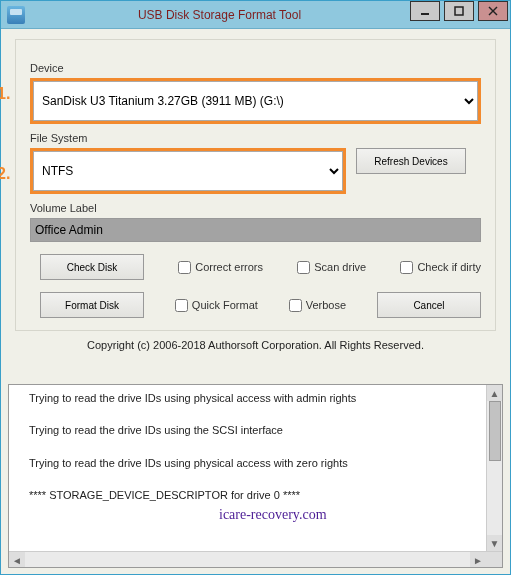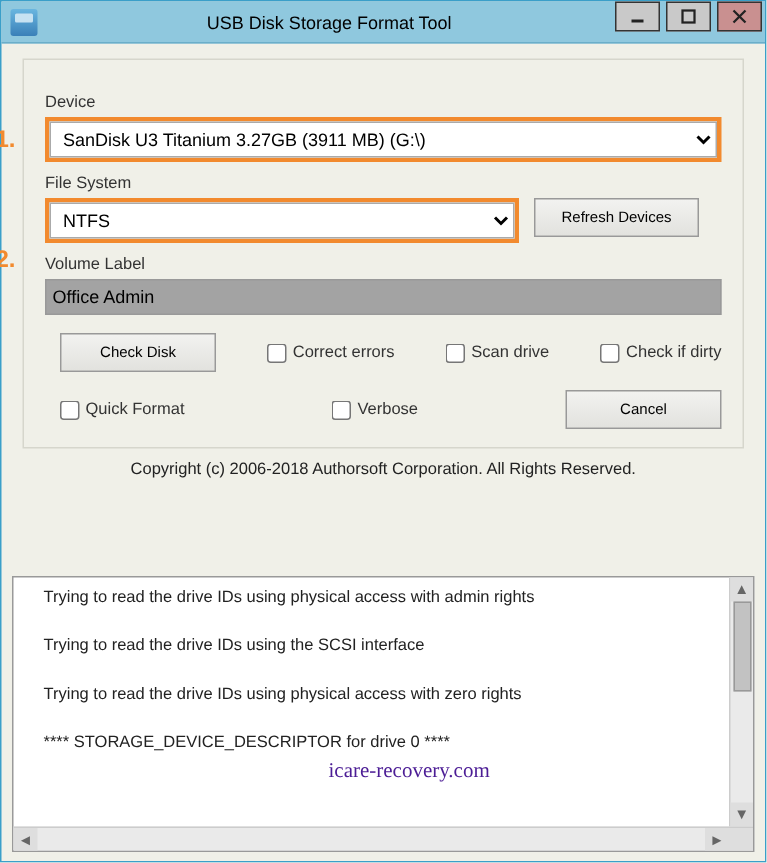--- a/index.html
+++ b/index.html
@@ -1,28 +1,28 @@
 <!DOCTYPE html>
 <html><head>
 <meta charset="utf-8">
 <style>
   * { box-sizing: border-box; font-family: "Segoe UI", Tahoma, sans-serif; }
   body { margin: 0; background: #f0f0e8; width: 511px; height: 575px; overflow: hidden; }
   .window { width: 511px; height: 575px; border: 1px solid #3a9fc9; background: #f0f0e8; position: relative; }
   .titlebar { height: 28px; background: #8fc8de; display: flex; align-items: center; border-bottom: 1px solid #6baec9; }
   .titlebar .icon { width: 18px; height: 18px; margin: 0 6px; background: linear-gradient(#6ab6e0,#3a80b8); border-radius: 2px; position: relative; }
   .titlebar .icon::after { content:""; position:absolute; left:3px; top:3px; width:12px; height:6px; background:#c7e2f2; border-radius:1px;}
-  .titlebar .title { flex: 1; text-align: center; font-size: 12px; color: #000000; }
+  .titlebar .title { flex: 1; text-align: center; font-size: 12px; color: #7f1d1d; }
   .winbtns { display: flex; height: 100%; }
   .winbtn { width: 30px; height: 20px; margin-left: 2px; margin-right:2px; background: #c9c9c9; border:1px solid #333; display:flex; align-items:center; justify-content:center; font-size:12px; font-weight:bold; color:#222;}
   .winbtn.close { background:#c99090; }
   .content { padding: 10px 14px 6px 14px; position: relative; }
   .section { border: 1px solid #d6d6cc; padding: 18px 14px 12px 14px; position: relative; margin-bottom: 8px; background:#f0f0e8;}
   .label { font-size: 11px; color: #333; margin-bottom: 4px; margin-top:4px;}
-  select { width: 100%; height: 24px; font-size: 12px; border: 1px solid #aaa; background: #fff; padding-left: 4px; }
+  select { width: 100%; height: 40px; font-size: 12px; border: 1px solid #aaa; background: #fff; padding-left: 4px; }
   .sel1-box { border: 3px solid #f28a2e; padding: 0px; margin-bottom: 8px; }
   .sel2-row { display:flex; gap:10px; margin-bottom:8px;}
   .sel2-box { border: 3px solid #f28a2e; padding: 0px; flex:0 0 310px; }
   .sel2-box select { width: 310px; }
   .btn { background: linear-gradient(#f2f2f0,#e2e2de); border:1px solid #999; font-size:10px; height:26px; display:inline-flex; align-items:center; justify-content:center; padding:0 8px; cursor:default;}
   .btn.refresh { width: 110px; }
   input[type=text] { width: 100%; height: 24px; font-size: 12px; border:1px solid #999; padding-left:4px; background:#a3a3a3;}
   .row { display:flex; align-items:center; gap:8px; margin-top:12px;margin-left:10px;}
   .row .btn { width: 104px; }
   .row .btn.wide { width: 104px;}
@@ -108,20 +108,21 @@
             <input type="checkbox" style="">
             <span>Scan drive</span>
           </label>
         <label class="chk">
             <input type="checkbox" style="">
             <span>Check if dirty</span>
           </label>
       </div>
 
       <div class="row row2">
+        <div class="btn">Format Disk</div>
         <label class="chk">
             <input type="checkbox" style="">
             <span>Quick Format</span>
           </label>
         <label class="chk">
             <input type="checkbox" style="">
             <span>Verbose</span>
           </label>
         <div class="btn wide">Cancel</div>
       </div>

